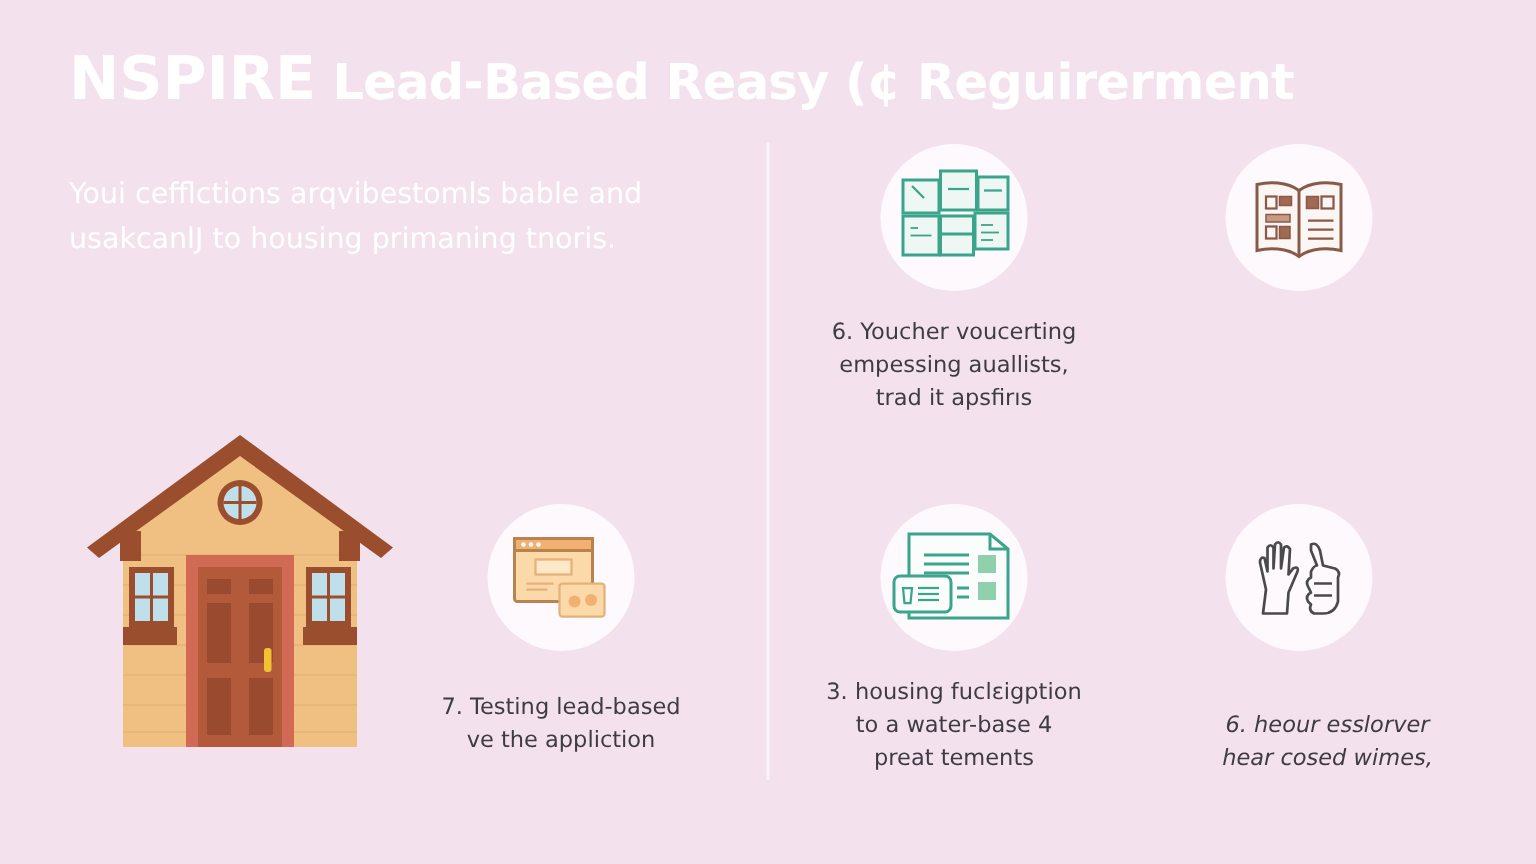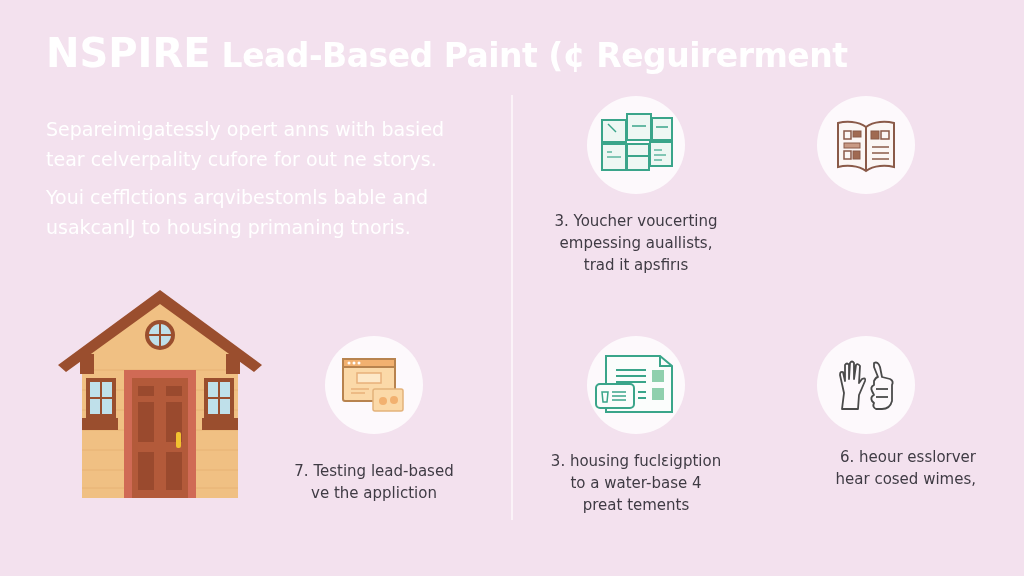--- a/index.html
+++ b/index.html
@@ -33,24 +33,23 @@
   }
   .caption {
     margin-top: 16px; color: #3f3b44; font-size: 15px; line-height: 22px;
     white-space: pre-line;
   }
   .house { position: absolute; left: 58px; top: 290px; width: 204px; height: 210px; }
 </style>
 </head>
 <body>
 
-<h1 class="title"><span class="t-strong">NSPIRE</span><span class="t-rest"> Lead-Based Paint (¢ Reguirerment</span></h1>
+<h1 class="title"><span class="t-strong">NSPIRE</span><span class="t-rest"> Lead-Based Reasy (¢ Reguirerment</span></h1>
 
 <div class="intro">
-  <p>Separeimigatessly opert anns with basied tear celverpality cufore for out ne storys.</p>
   <p>Youi cefflctions arqvibestomls bable and usakcanlJ to housing primaning tnoris.</p>
 </div>
 
 <div class="divider"></div>
 
 <svg class="house" viewBox="0 0 204 210">
 
   <rect x="24" y="60" width="156" height="148" fill="#f0c083"></rect>
 
   <g stroke="#e3ad6e" stroke-width="1" opacity="0.7">
@@ -112,21 +111,21 @@
       <line x1="12" y1="14" x2="20" y2="22" stroke-width="1.5"></line>
       <line x1="36" y1="16" x2="50" y2="16" stroke-width="1.5"></line>
       <line x1="60" y1="17" x2="72" y2="17" stroke-width="1.5"></line>
       <line x1="11" y1="42" x2="16" y2="42" stroke-width="1.2"></line>
       <line x1="11" y1="47" x2="25" y2="47" stroke-width="1.2"></line>
       <line x1="58" y1="40" x2="66" y2="40" stroke-width="1.2"></line>
       <line x1="58" y1="45" x2="70" y2="45" stroke-width="1.2"></line>
       <line x1="58" y1="50" x2="66" y2="50" stroke-width="1.2"></line>
     </svg>
   </div>
-  <div class="caption">3. Youcher voucerting
+  <div class="caption">6. Youcher voucerting
 empessing auallists,
 trad it apsfirıs</div>
 </div>
 
 <div class="step" style="left:756px; top:96px;">
   <div class="circle">
     <svg width="64" height="56" viewBox="0 0 64 56" fill="none" stroke="#8a5a48" stroke-width="2">
       <path d="M32 10 C24 4 12 4 4 6 L4 50 C12 48 24 48 32 54 C40 48 52 48 60 50 L60 6 C52 4 40 4 32 10 Z" fill="#fbf6f4"></path>
       <line x1="32" y1="10" x2="32" y2="54"></line>
       <rect x="10" y="14" width="7" height="8" stroke-width="1.5"></rect>
@@ -189,15 +188,15 @@
 
 <div class="step" style="left:756px; top:336px;">
   <div class="circle">
     <svg width="64" height="56" viewBox="0 0 64 56" fill="none" stroke="#4a4a4a" stroke-width="1.8" stroke-linejoin="round">
       <path d="M8 52 L10 36 L6 18 Q6 14 9 15 L11 24 L11 8 Q13 5 15 8 L15 22 L16 6 Q18 3 20 6 L20 22 L22 8 Q24 6 26 9 L25 26 L28 22 Q32 20 31 24 L25 38 L24 52 Z"></path>
       <path d="M40 6 Q44 4 46 10 L48 20 L56 22 Q60 24 58 28 L58 44 Q56 52 48 52 L42 52 Q38 50 40 46 L38 44 Q36 40 40 38 L38 34 Q36 30 40 28 L40 24 Q42 20 44 20 L40 10 Z"></path>
       <line x1="42" y1="32" x2="54" y2="32"></line>
       <line x1="42" y1="40" x2="54" y2="40"></line>
     </svg>
   </div>
-  <div class="caption" style="margin-top:12px; text-align:right; padding-left:38px;">6. heour esslorver
+  <div class="caption" style="margin-top:38px; text-align:center; padding-left:38px;font-style:italic;">6. heour esslorver
 hear cosed wimes,</div>
 </div>
 
 </body></html>

